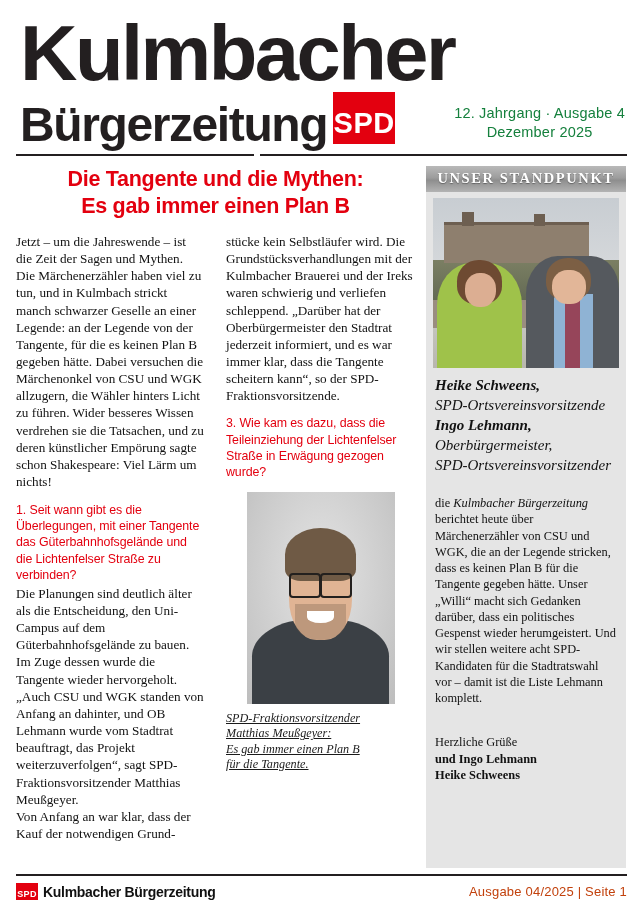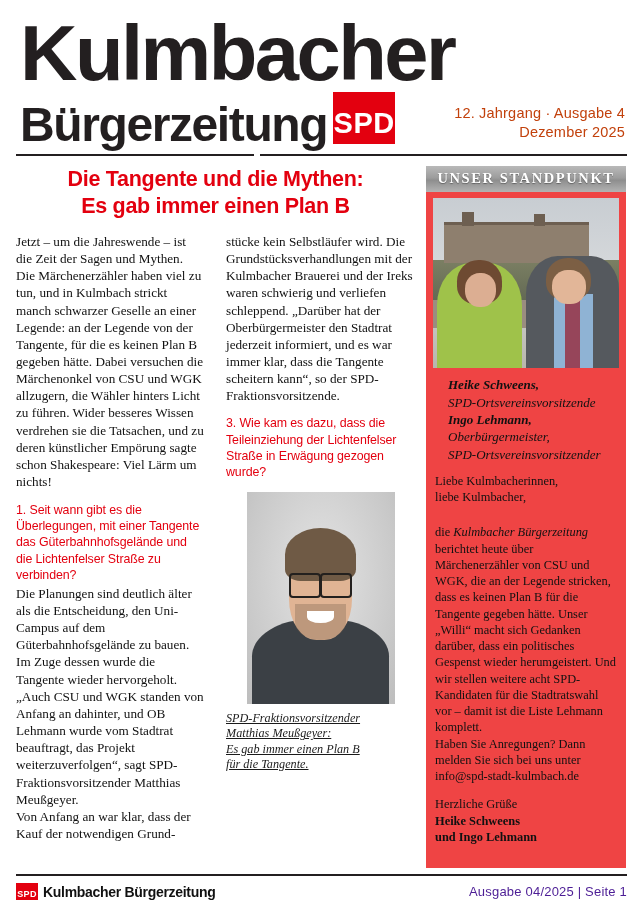--- a/index.html
+++ b/index.html
@@ -60,22 +60,22 @@
     align-items: flex-end;
     justify-content: center;
     padding-bottom: 4px;
     margin-left: 6px;
     margin-bottom: 1px;
   }
   .mast-issue {
     font-family: "Liberation Sans", sans-serif;
     font-size: 14.5px;
     line-height: 1.35;
-    color: #c2410c;
-    text-align: right;
+    color: #15803d;
+    text-align: center;
     margin-left: auto;
     margin-bottom: 2px;
     padding-right: 2px;
     letter-spacing: 0.2px;
   }
   .mast-rules {
     margin: 9px 16px 0 16px;
     display: flex;
     gap: 0;
   }
@@ -151,21 +151,21 @@
     font-size: 12.2px;
     line-height: 1.26;
     color: #1a1a1a;
     margin: 0;
     text-decoration: underline;
   }
 
   
   .sidebar {
     width: 200px;
-    background: #ef4444;
+    background: #e5e5e5;
     padding: 0;
     position: relative;
     height: 702px;
   }
   .side-banner {
     background: linear-gradient(to bottom, #b9b9b9 0%, #9d9d9d 45%, #8e8e8e 55%, #b3b3b3 100%);
     color: #ffffff;
     font-family: "Liberation Serif", serif;
     font-weight: bold;
     font-size: 14.5px;
@@ -180,41 +180,41 @@
     margin: 6px auto 0 auto;
     position: relative;
     overflow: hidden;
     background: #b9c4cc;
   }
   .side-inner {
     padding: 8px 9px 0 9px;
   }
   .side-names {
     font-family: "Liberation Serif", serif;
-    font-size: 13px;
+    font-size: 15px;
     line-height: 1.33;
     color: #111;
-    margin: 0 0 10px 13px;
+    margin: 0 0 10px 0;
   }
   .side-names b { font-style: italic; }
   .side-names i { font-style: italic; }
   .side-text {
     font-family: "Liberation Serif", serif;
     font-size: 12.4px;
     line-height: 1.31;
     color: #111;
     margin: 0;
   }
   .side-text.gap { margin-top: 19px; }
   .side-text i { font-style: italic; }
   .side-sign {
     font-family: "Liberation Serif", serif;
     font-size: 12.4px;
     line-height: 1.31;
-    margin-top: 12px;
+    margin-top: 28px;
   }
   .side-sign .bold { font-weight: bold; }
 
   
   .footer {
     position: absolute;
     left: 16px; right: 16px;
     bottom: 14px;
   }
   .footer-rule {
@@ -246,21 +246,21 @@
     font-family: "Liberation Sans", sans-serif;
     font-weight: bold;
     font-size: 14px;
     letter-spacing: -0.3px;
     color: #111;
   }
   .footer-right {
     margin-left: auto;
     font-family: "Liberation Sans", sans-serif;
     font-size: 13px;
-    color: #4c1d95;
+    color: #c2410c;
     letter-spacing: 0.2px;
   }
 
   
   .ph-sky { position:absolute; inset:0; background: linear-gradient(to bottom,#c8cdd2 0%,#d4d7da 38%,#cfd2d0 52%,#b8b6ad 100%); }
   .ph-castle { position:absolute; left:6%; top:14%; width:78%; height:24%; background:#8e7f6e; border-top:3px solid #6d5f51; }
   .ph-castle:before { content:""; position:absolute; left:12%; top:-13px; width:12px; height:14px; background:#6d5f51; }
   .ph-castle:after  { content:""; position:absolute; left:62%; top:-11px; width:11px; height:12px; background:#6d5f51; }
   .ph-hill { position:absolute; left:0; right:0; top:36%; height:30%; background:linear-gradient(to bottom,#7b7f63,#5d6450); }
   .ph-town { position:absolute; left:0; right:0; top:60%; height:16%; background:#9a8d80; }
@@ -369,33 +369,28 @@
     </div>
 
     <div class="side-inner">
       <p class="side-names">
         <b>Heike Schweens,</b><br>
         <i>SPD-Ortsvereinsvorsitzende</i><br>
         <b>Ingo Lehmann,</b><i> Oberbürgermeister,</i><br>
         <i>SPD-Ortsvereinsvorsitzender</i>
       </p>
 
-      <p class="side-text">
-        <span>Liebe Kulmbacherinnen,</span><br>
-        <span>liebe Kulmbacher,</span>
-      </p>
 
       <p class="side-text gap"><span>die </span><i>Kulmbacher Bürgerzeitung</i><span> berichtet heute über Märchenerzähler von CSU und WGK, die an der Legende stricken, dass es keinen Plan B für die Tangente gegeben hätte. Unser „Willi“ macht sich Gedanken darüber, dass ein politisches Gespenst wieder herumgeistert. Und wir stellen weitere acht SPD-Kandidaten für die Stadtratswahl vor – damit ist die Liste Lehmann komplett.</span></p>
 
-      <p class="side-text">Haben Sie Anregungen? Dann melden Sie sich bei uns unter info@spd-stadt-kulmbach.de</p>
 
       <div class="side-sign">
         <div>Herzliche Grüße</div>
+        <div class="bold">und Ingo Lehmann</div>
         <div class="bold">Heike Schweens</div>
-        <div class="bold">und Ingo Lehmann</div>
       </div>
     </div>
   </div>
 
 </div>
 
 <div class="footer">
   <div class="footer-rule"></div>
   <div class="footer-row">
     <div class="footer-logo">

